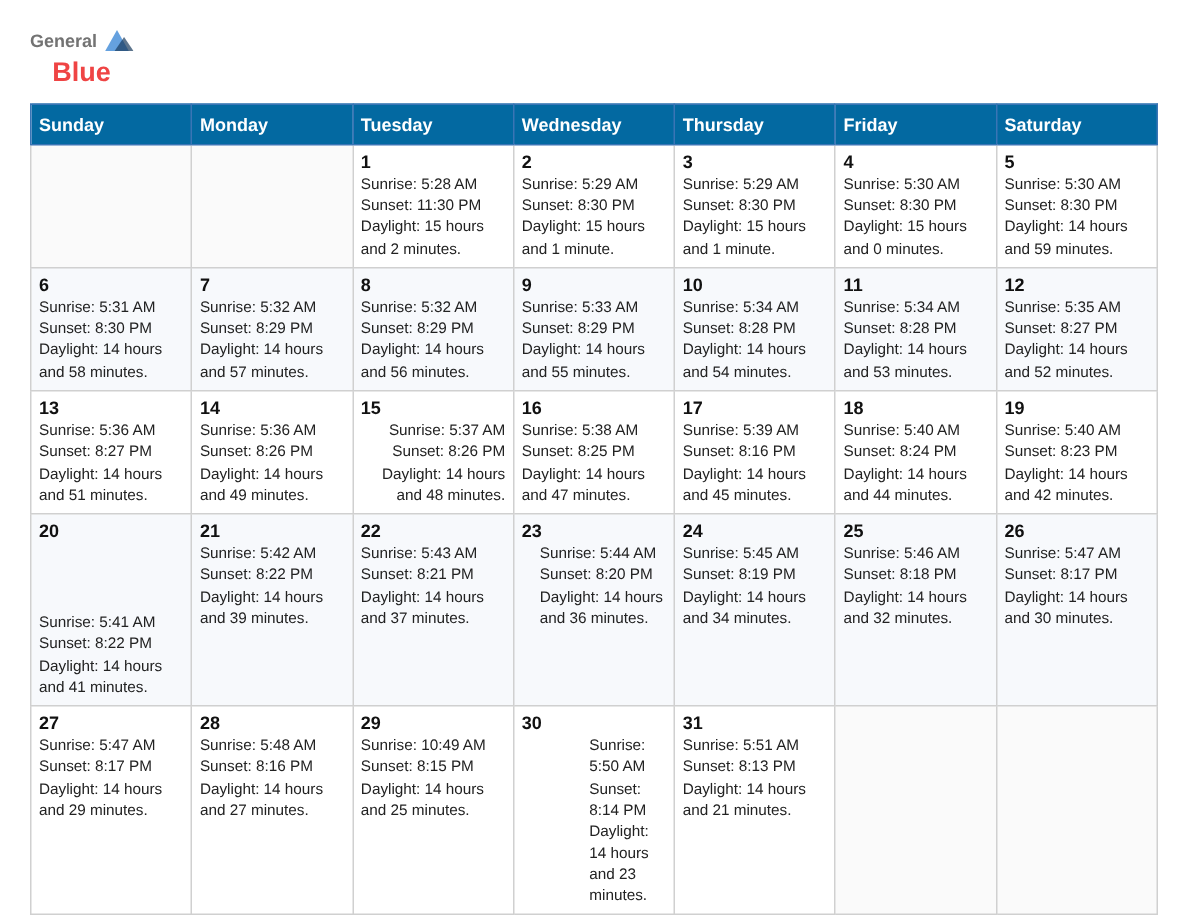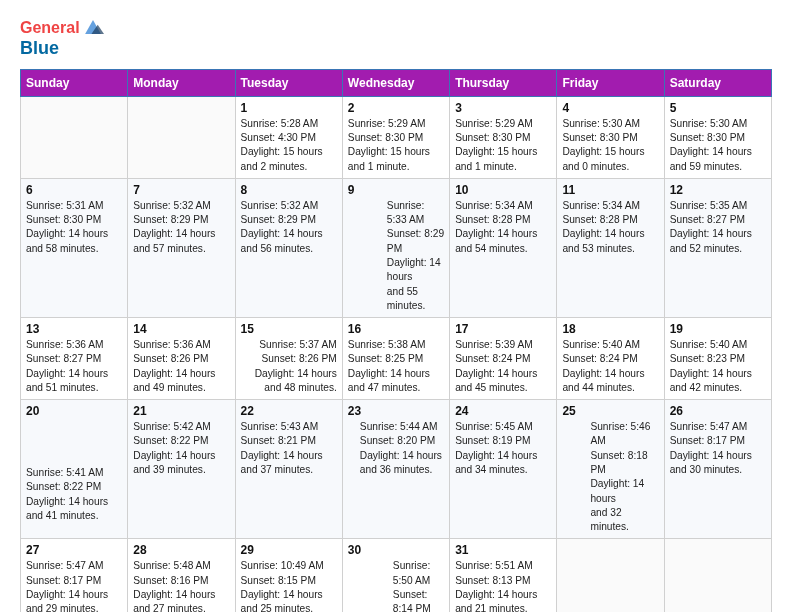--- a/index.html
+++ b/index.html
@@ -20,23 +20,23 @@
       display: flex;
       justify-content: space-between;
       align-items: flex-start;
       margin-bottom: 10px;
     }
     .logo {
       display: flex;
       align-items: center;
     }
     .logo-text {
-      font-size: 16px;
+      font-size: 12px;
       font-weight: bold;
-      color: #ef4444;
+      color: #737373;
       line-height: 1.15;
     }
     .logo-icon {
       width: 22px;
       height: 22px;
       margin-left: 2px;
       margin-top: -2px;
     }
     .title-block {
       text-align: right;
@@ -51,21 +51,21 @@
       font-size: 15px;
       color: #333;
       margin-top: 2px;
     }
     table {
       width: 100%;
       border-collapse: collapse;
       font-size: 11px;
     }
     thead th {
-      background: #a21caf;
+      background: #0369a1;
       color: #fff;
       padding: 6px 5px;
       text-align: left;
       font-weight: bold;
       font-size: 12px;
       border: 1px solid #3a75b5;
     }
     tbody td {
       border: 1px solid #d0d0d0;
       padding: 4px 5px;
@@ -99,21 +99,21 @@
   <div class="header">
     <div class="logo">
       <div>
         <div style="display:flex;align-items:center;">
           <span class="logo-text">General</span>
           <svg class="logo-icon" viewBox="0 0 28 22" xmlns="http://www.w3.org/2000/svg">
             <polygon points="4,20 14,2 24,20" fill="#4a90d9" opacity="0.85"></polygon>
             <polygon points="12,20 20,8 28,20" fill="#1a3a5c" opacity="0.7"></polygon>
           </svg>
         </div>
-        <div class="logo-text" style="color:#0369a1;font-size:18px;">Blue</div>
+        <div class="logo-text" style="color:#ef4444;font-size:18px;text-align:center;">Blue</div>
       </div>
     </div>
     <div class="title-block">
       <div class="main-title"></div>
       <div class="subtitle"></div>
     </div>
   </div>
 
   <table>
     <thead>
@@ -127,21 +127,21 @@
           <th>Saturday</th>
         </tr>
     </thead>
     <tbody id="cal-body">
     <tr>
           <td class="empty"></td>
           <td class="empty"></td>
           <td>
             <span class="day-num">1</span>
             <div class="day-info" style="white-space: pre-line;">Sunrise: 5:28 AM
-Sunset: 4:30 PM
+Sunset: 11:30 PM
 Daylight: 15 hours
 and 2 minutes.</div>
           </td>
           <td>
             <span class="day-num">2</span>
             <div class="day-info" style="white-space: pre-line;">Sunrise: 5:29 AM
 Sunset: 8:30 PM
 Daylight: 15 hours
 and 1 minute.</div>
           </td>
@@ -184,21 +184,21 @@
           </td>
           <td>
             <span class="day-num">8</span>
             <div class="day-info" style="white-space: pre-line;">Sunrise: 5:32 AM
 Sunset: 8:29 PM
 Daylight: 14 hours
 and 56 minutes.</div>
           </td>
           <td>
             <span class="day-num">9</span>
-            <div class="day-info" style="white-space: pre-line; margin-left: 39px;">Sunrise: 5:33 AM
+            <div class="day-info" style="white-space: pre-line;">Sunrise: 5:33 AM
 Sunset: 8:29 PM
 Daylight: 14 hours
 and 55 minutes.</div>
           </td>
           <td>
             <span class="day-num">10</span>
             <div class="day-info" style="white-space: pre-line;">Sunrise: 5:34 AM
 Sunset: 8:28 PM
 Daylight: 14 hours
 and 54 minutes.</div>
@@ -243,21 +243,21 @@
           <td>
             <span class="day-num">16</span>
             <div class="day-info" style="white-space: pre-line;">Sunrise: 5:38 AM
 Sunset: 8:25 PM
 Daylight: 14 hours
 and 47 minutes.</div>
           </td>
           <td>
             <span class="day-num">17</span>
             <div class="day-info" style="white-space: pre-line;">Sunrise: 5:39 AM
-Sunset: 8:24 PM
+Sunset: 8:16 PM
 Daylight: 14 hours
 and 45 minutes.</div>
           </td>
           <td>
             <span class="day-num">18</span>
             <div class="day-info" style="white-space: pre-line;">Sunrise: 5:40 AM
 Sunset: 8:24 PM
 Daylight: 14 hours
 and 44 minutes.</div>
           </td>
@@ -300,21 +300,21 @@
           </td>
           <td>
             <span class="day-num">24</span>
             <div class="day-info" style="white-space: pre-line;">Sunrise: 5:45 AM
 Sunset: 8:19 PM
 Daylight: 14 hours
 and 34 minutes.</div>
           </td>
           <td>
             <span class="day-num">25</span>
-            <div class="day-info" style="white-space: pre-line; margin-left: 28px;">Sunrise: 5:46 AM
+            <div class="day-info" style="white-space: pre-line;">Sunrise: 5:46 AM
 Sunset: 8:18 PM
 Daylight: 14 hours
 and 32 minutes.</div>
           </td>
           <td>
             <span class="day-num">26</span>
             <div class="day-info" style="white-space: pre-line;">Sunrise: 5:47 AM
 Sunset: 8:17 PM
 Daylight: 14 hours
 and 30 minutes.</div>

